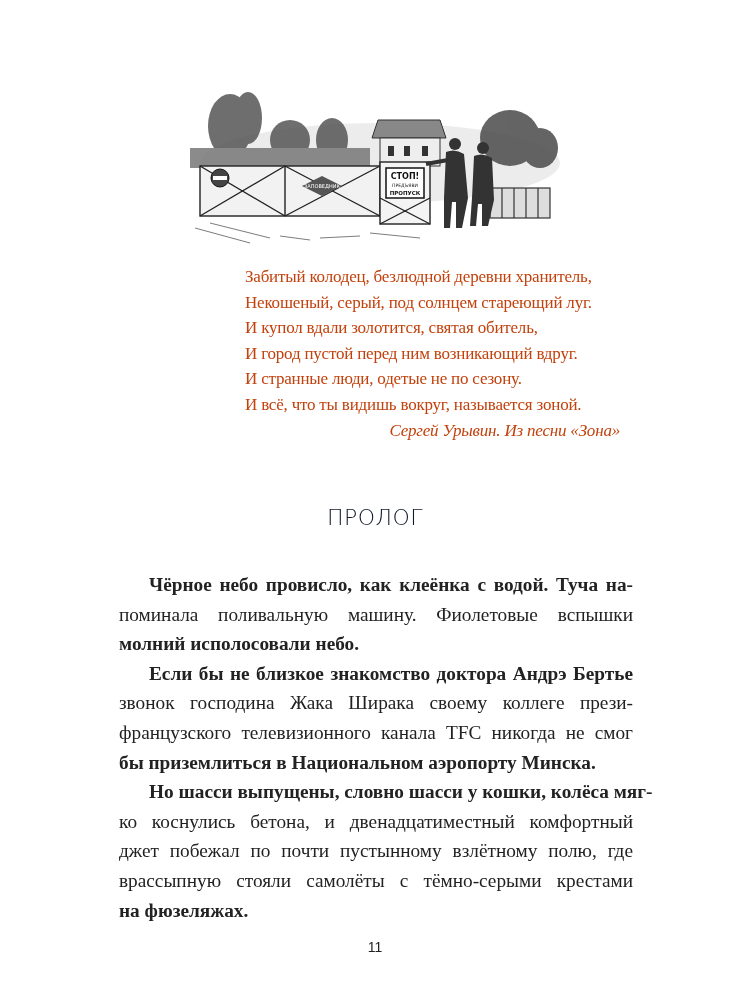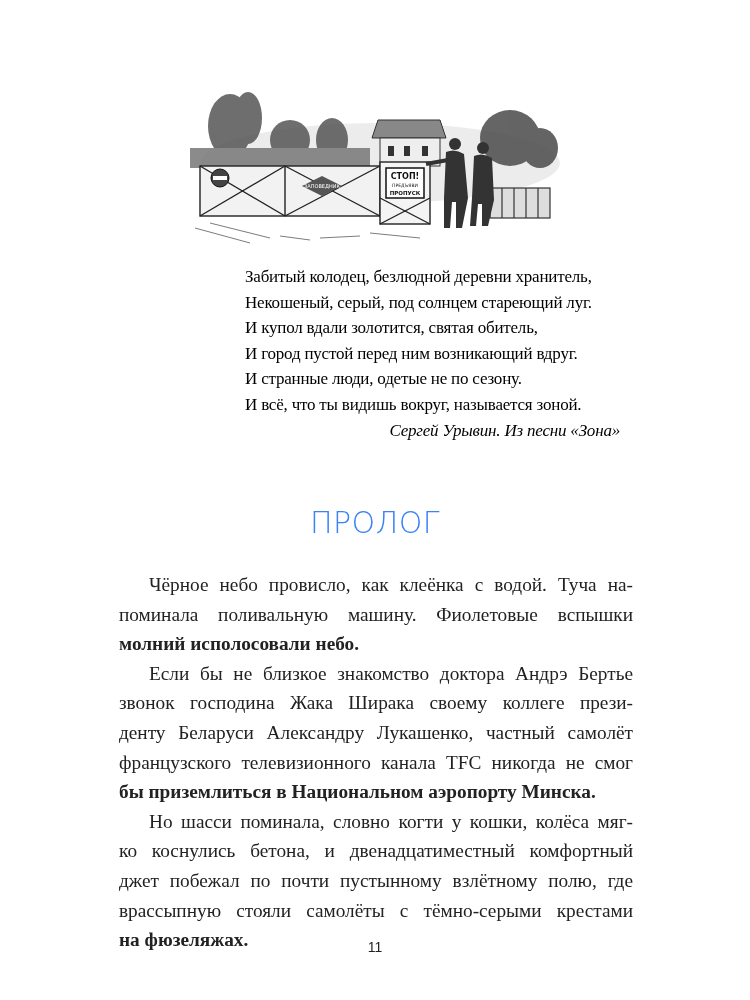--- a/index.html
+++ b/index.html
@@ -7,44 +7,44 @@
   .page { position: absolute; inset: 0; background: #fff; }
 
   .illustration {
     position: absolute; left: 190px; top: 78px; width: 380px; height: 170px;
   }
   .illustration svg { width: 100%; height: 100%; display: block; }
 
   .epigraph {
     position: absolute; left: 245px; top: 264px; width: 375px;
     font-family: "Liberation Serif", "DejaVu Serif", serif;
-    font-size: 17px; line-height: 25.5px; color: #000000;
+    font-size: 17px; line-height: 25.5px; color: #c2410c;
     letter-spacing: -0.2px;
   }
   .epigraph .line { white-space: nowrap; }
   .epigraph .attribution {
     text-align: right; font-style: italic; font-size: 17px; margin-top: 1px;
     white-space: nowrap;
   }
 
   .chapter-title {
     position: absolute; left: 0; right: 0; top: 505px; text-align: center;
     font-family: "DejaVu Sans", "Liberation Sans", sans-serif;
-    font-weight: 300; font-size: 30px; letter-spacing: 0.5px; color: #3b82f6;
+    font-weight: 300; font-size: 22px; letter-spacing: 0.5px; color: #0f172a;
   }
 
   .body-text {
     position: absolute; left: 119px; top: 570px; width: 514px;
     font-family: "Liberation Serif", "DejaVu Serif", serif;
     font-size: 19.3px; line-height: 29.6px; color: #222;
   }
   .paragraph { margin: 0; }
   .paragraph .ln { display: block; white-space: nowrap; text-align: justify; text-align-last: justify; }
   .paragraph .ln.last { text-align-last: left; font-weight: bold; }
-  .paragraph .ln.first { padding-left: 30px; }
+  .paragraph .ln.first { padding-left: 30px; font-weight: bold; }
 
   .page-number {
     position: absolute; left: 0; right: 0; top: 939px; text-align: center;
     font-family: Liberation Sans, sans-serif;
     font-size: 14px; color: #222;
   }
 </style>
 </head>
 <body>
 
@@ -144,26 +144,25 @@
 
   <div class="body-text">
     <p class="paragraph">
       <span class="ln first">Чёрное небо провисло, как клеёнка с водой. Туча на-</span>
       <span class="ln">поминала поливальную машину. Фиолетовые вспышки</span>
       <span class="ln last">молний исполосовали небо.</span>
     </p>
     <p class="paragraph">
       <span class="ln first">Если бы не близкое знакомство доктора Андрэ Бертье</span>
       <span class="ln">звонок господина Жака Ширака своему коллеге прези-</span>
-      <span class="ln">денту Беларуси Александру Лукашенко, частный самолёт</span>
       <span class="ln">французского телевизионного канала TFC никогда не смог</span>
       <span class="ln last">бы приземлиться в Национальном аэропорту Минска.</span>
     </p>
     <p class="paragraph">
-      <span class="ln first">Но шасси поминала, словно когти у кошки, колёса мяг-</span>
+      <span class="ln first">Но шасси выпущены, словно шасси у кошки, колёса мяг-</span>
       <span class="ln">ко коснулись бетона, и двенадцатиместный комфортный</span>
       <span class="ln">джет побежал по почти пустынному взлётному полю, где</span>
       <span class="ln">врассыпную стояли самолёты с тёмно-серыми крестами</span>
       <span class="ln last">на фюзеляжах.</span>
     </p>
   </div>
 
   <div class="page-number">11</div>
 </div>
 

